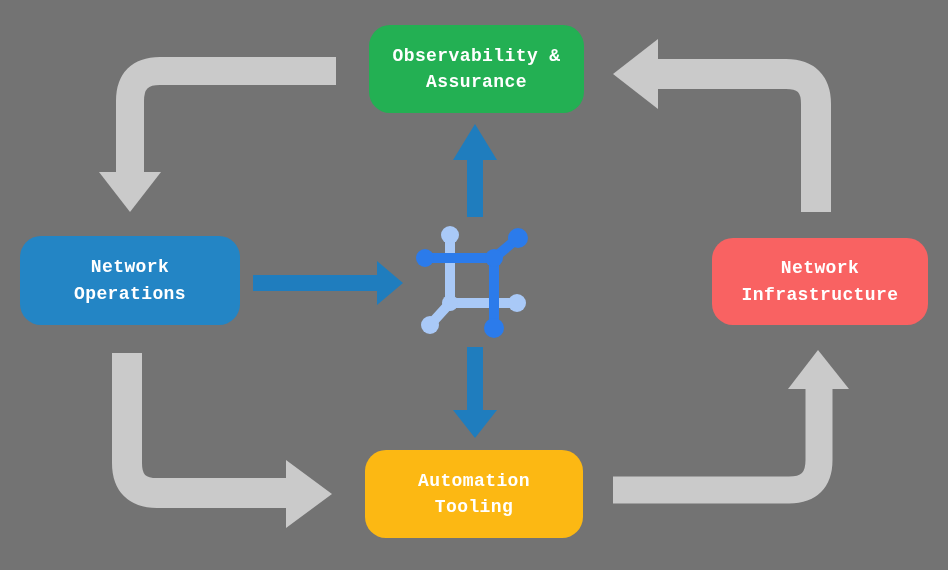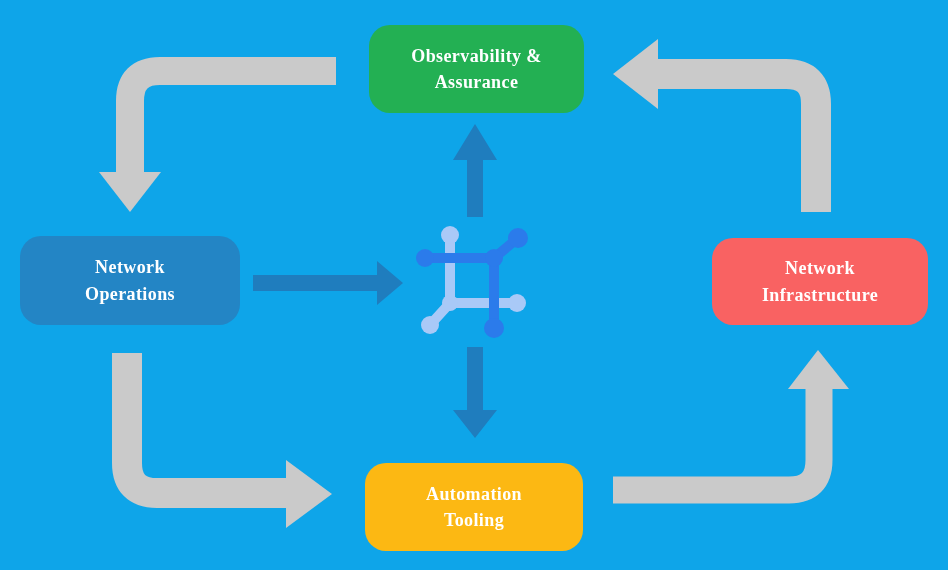--- a/index.html
+++ b/index.html
@@ -4,23 +4,23 @@
 <style>
   html, body {
     margin: 0;
     padding: 0;
     background: #000000;
   }
   #canvas {
     position: relative;
     width: 948px;
     height: 570px;
-    background: #0ea5e9;
+    background: #737373;
     overflow: hidden;
-    font-family: Liberation Serif, serif;
+    font-family: Liberation Mono, monospace;
   }
   #arrow-layer {
     position: absolute;
     left: 0;
     top: 0;
   }
   .node {
     position: absolute;
     border-radius: 21px;
     display: flex;
@@ -112,18 +112,18 @@
   <div class="node" id="node-operations" style="background: rgb(35, 133, 197);">
     <span class="label">Network
 Operations</span>
   </div>
 
   <div class="node" id="node-infrastructure" style="background: rgb(249, 98, 98);">
     <span class="label">Network
 Infrastructure</span>
   </div>
 
-  <div class="node" id="node-automation" style="background: rgb(252, 184, 19); margin-top: 13px;">
+  <div class="node" id="node-automation" style="background: rgb(252, 184, 19);">
     <span class="label">Automation
 Tooling</span>
   </div>
 
 </div>
 
 </body></html>

